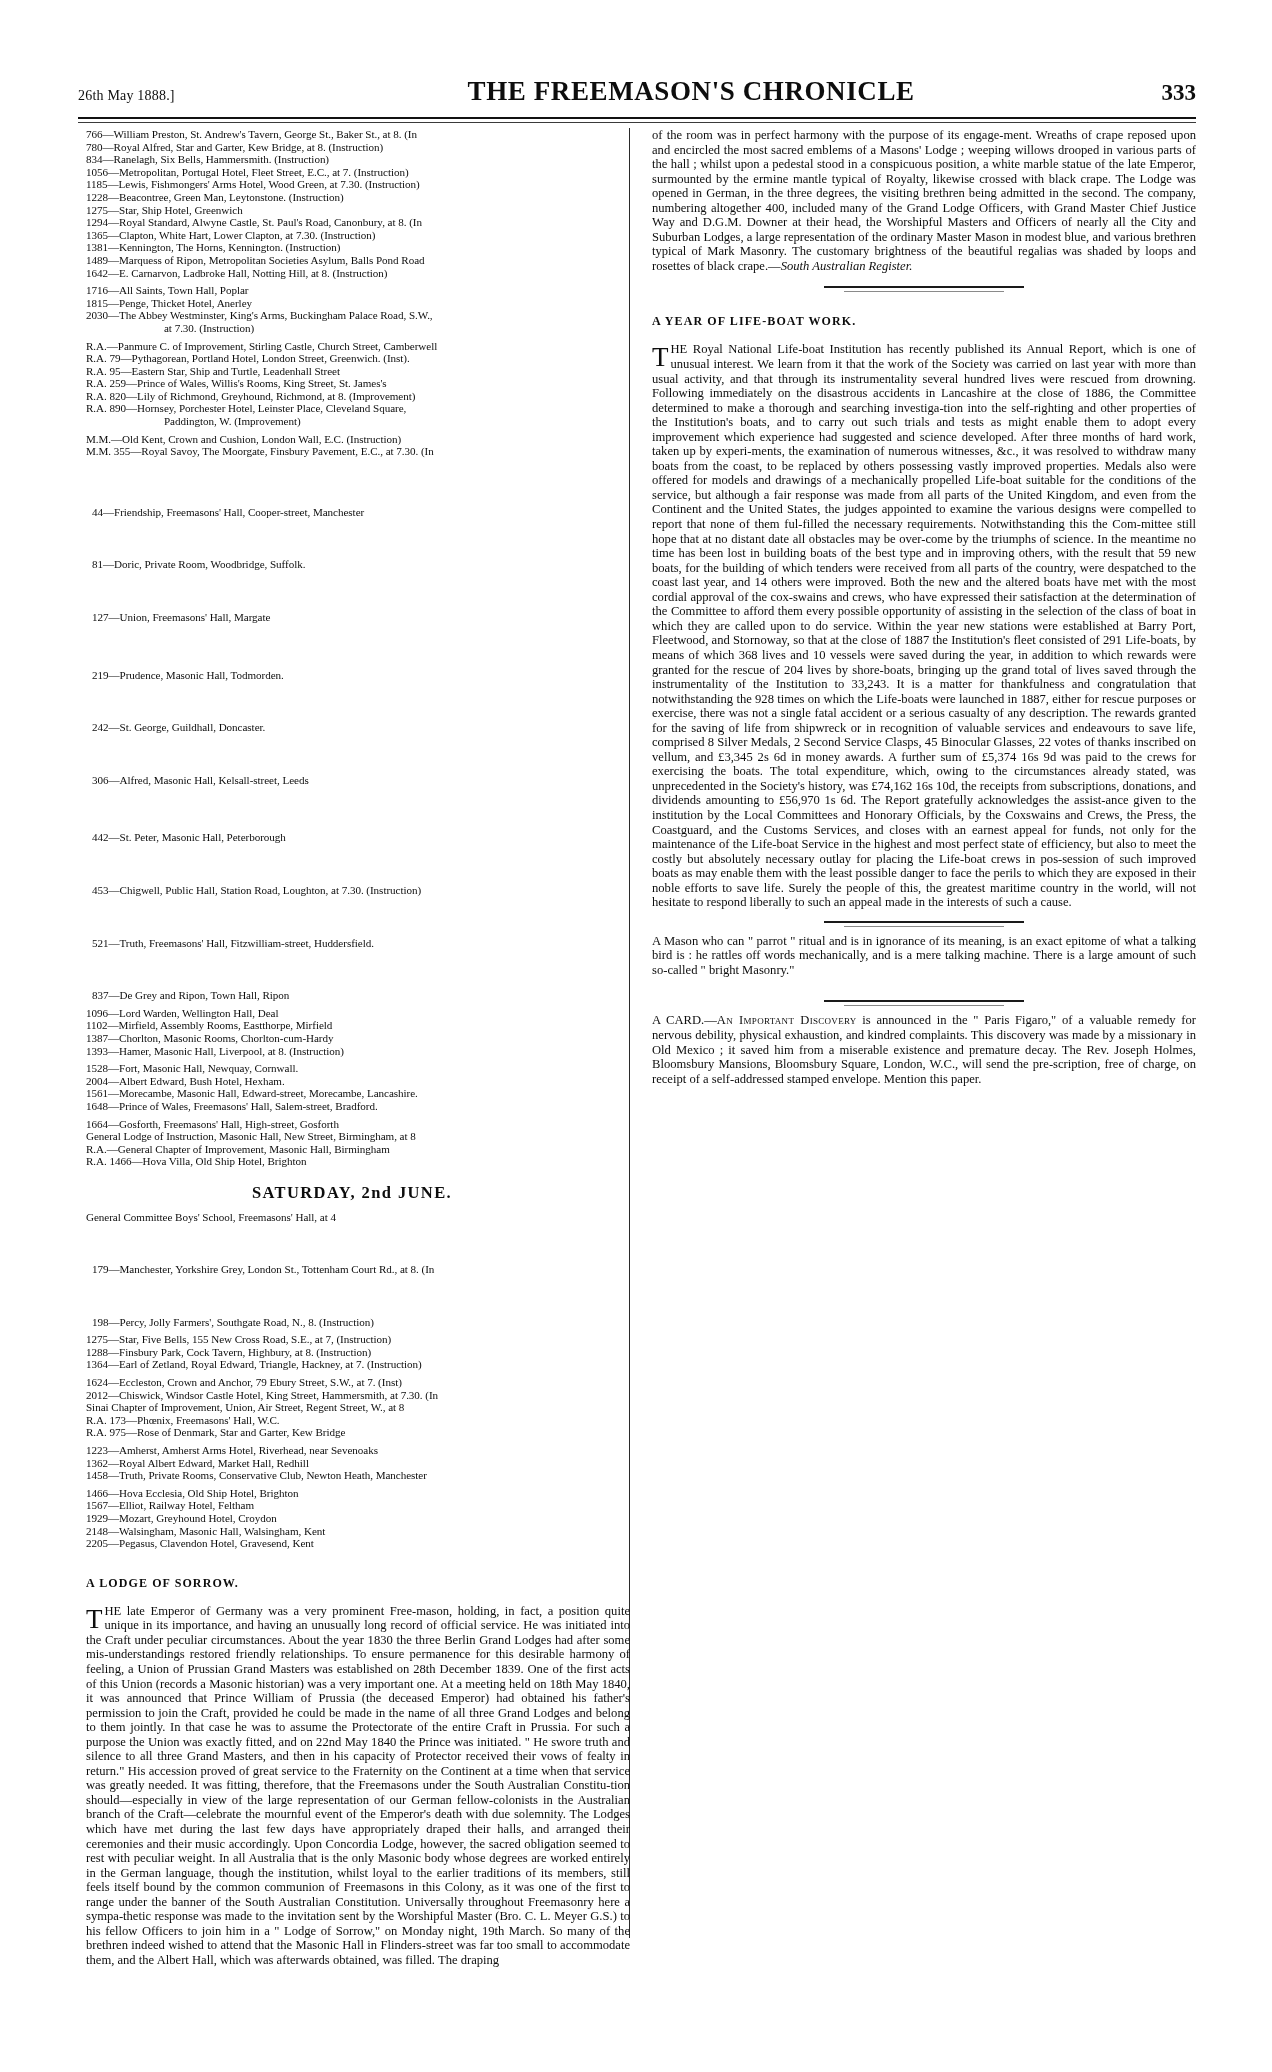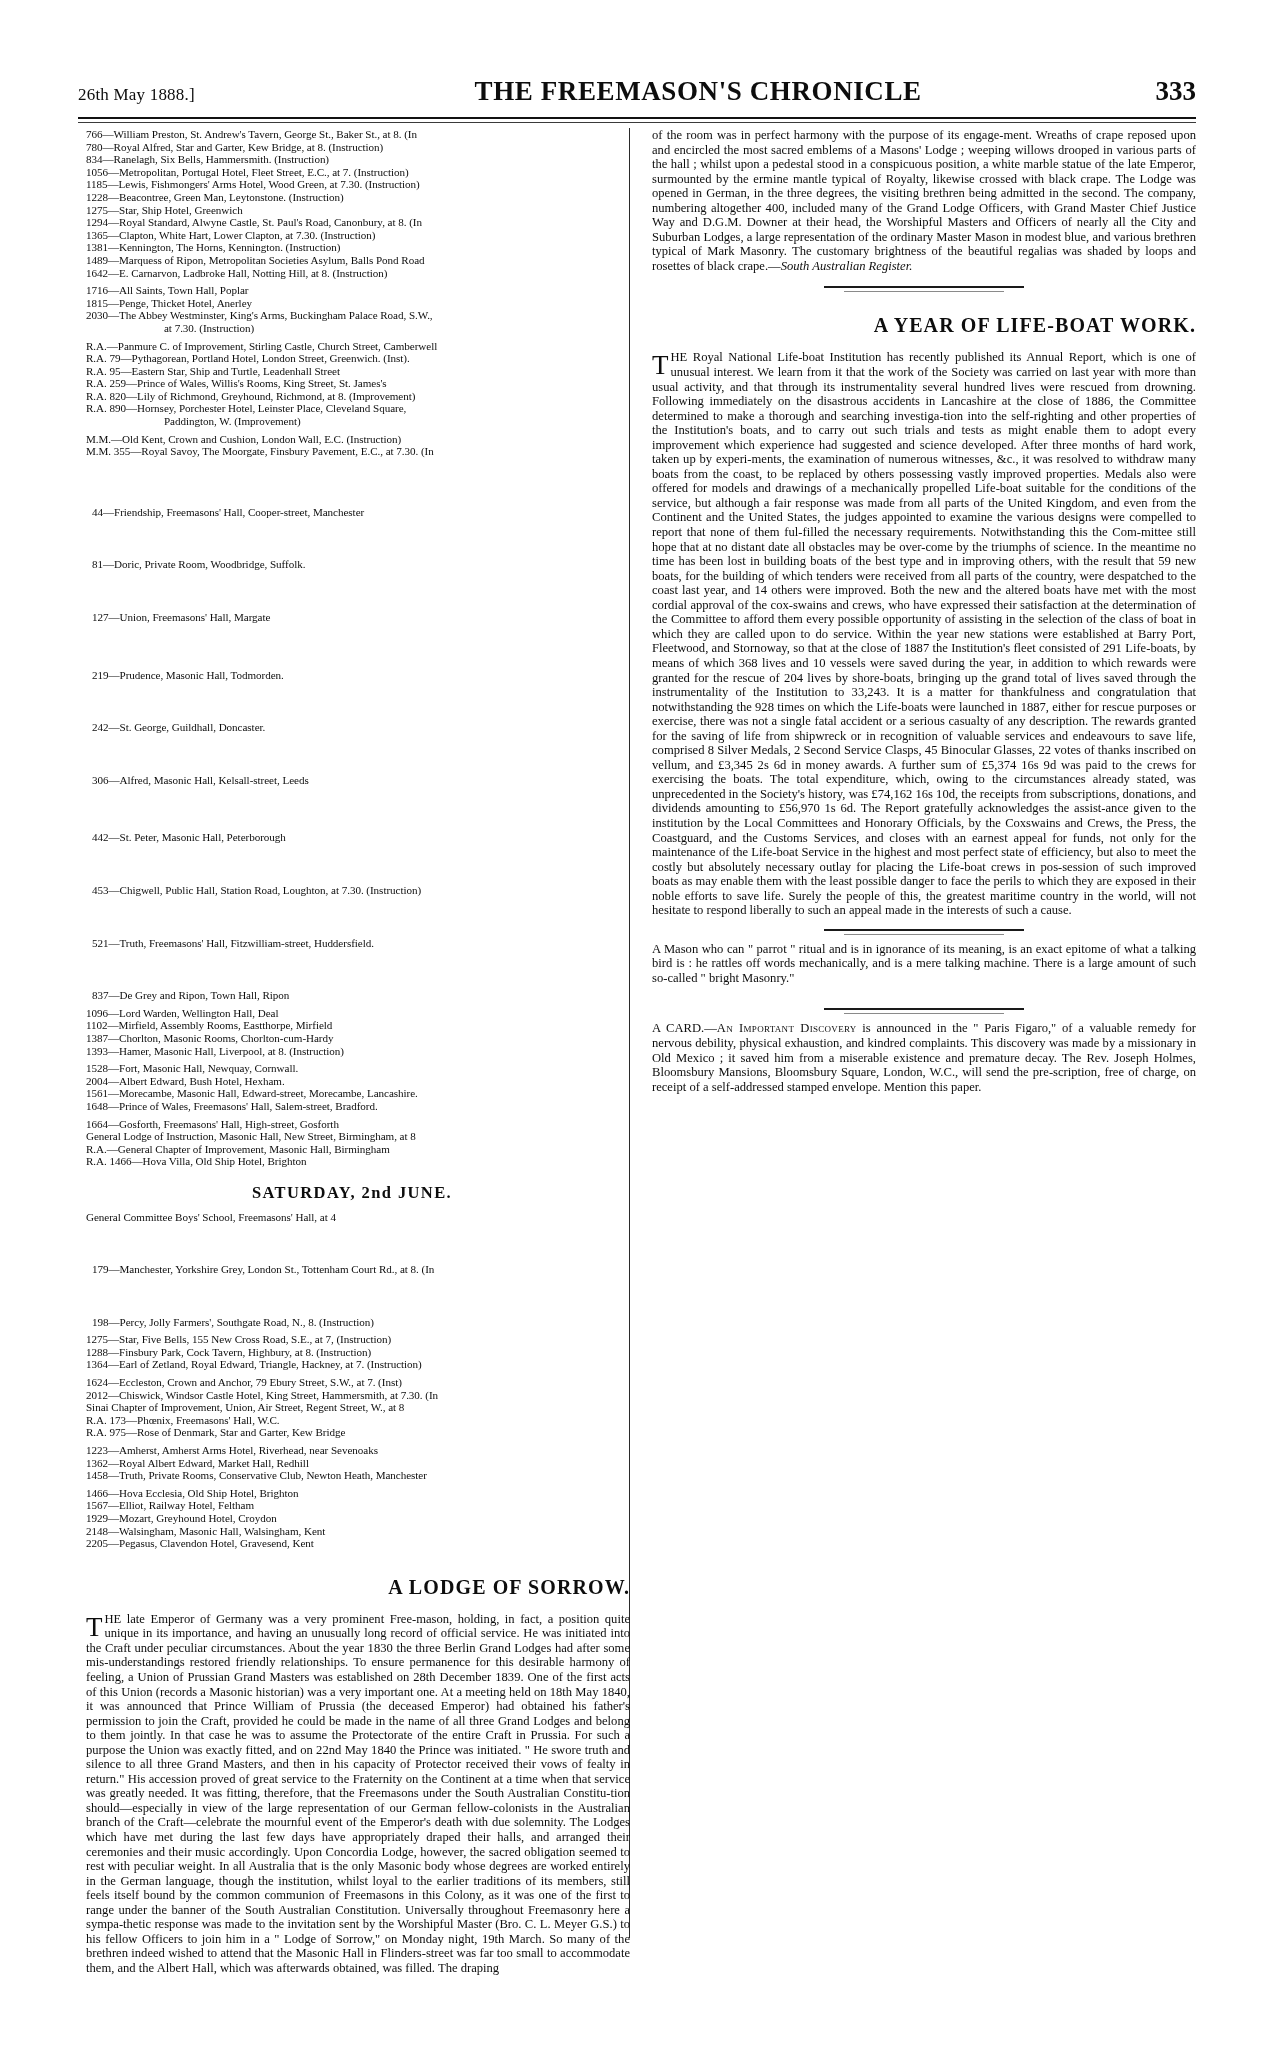--- a/index.html
+++ b/index.html
@@ -27,33 +27,33 @@
     position: absolute;
     left: 78px;
     top: 76px;
     width: 1118px;
     height: 34px;
     display: flex;
     align-items: baseline;
     justify-content: space-between;
   }
   .masthead-date {
-    font-size: 17px;
+    font-size: 14px;
     letter-spacing: 0.2px;
     white-space: nowrap;
   }
   .masthead-title {
     font-size: 27px;
     font-weight: bold;
     letter-spacing: 0.6px;
     white-space: nowrap;
     margin-left: 46px;
   }
   .masthead-folio {
-    font-size: 27px;
+    font-size: 23px;
     font-weight: bold;
     white-space: nowrap;
   }
   .rule-top {
     position: absolute;
     left: 78px;
     top: 117px;
     width: 1118px;
     height: 0;
     border-top: 2px solid #111;
@@ -105,22 +105,22 @@
 
   
   .sec-head {
     text-align: center;
     font-size: 16.5px;
     font-weight: bold;
     letter-spacing: 1.4px;
     margin: 19px 12px 11px 0;
   }
   .sec-head-sm {
-    text-align: right;
-    font-size: 20px;
+    text-align: left;
+    font-size: 12px;
     font-weight: bold;
     letter-spacing: 1.1px;
     margin: 26px 0 13px 0;
   }
 
   
   .prose {
     font-size: 12.6px;
     line-height: 14.55px;
     text-align: justify;

